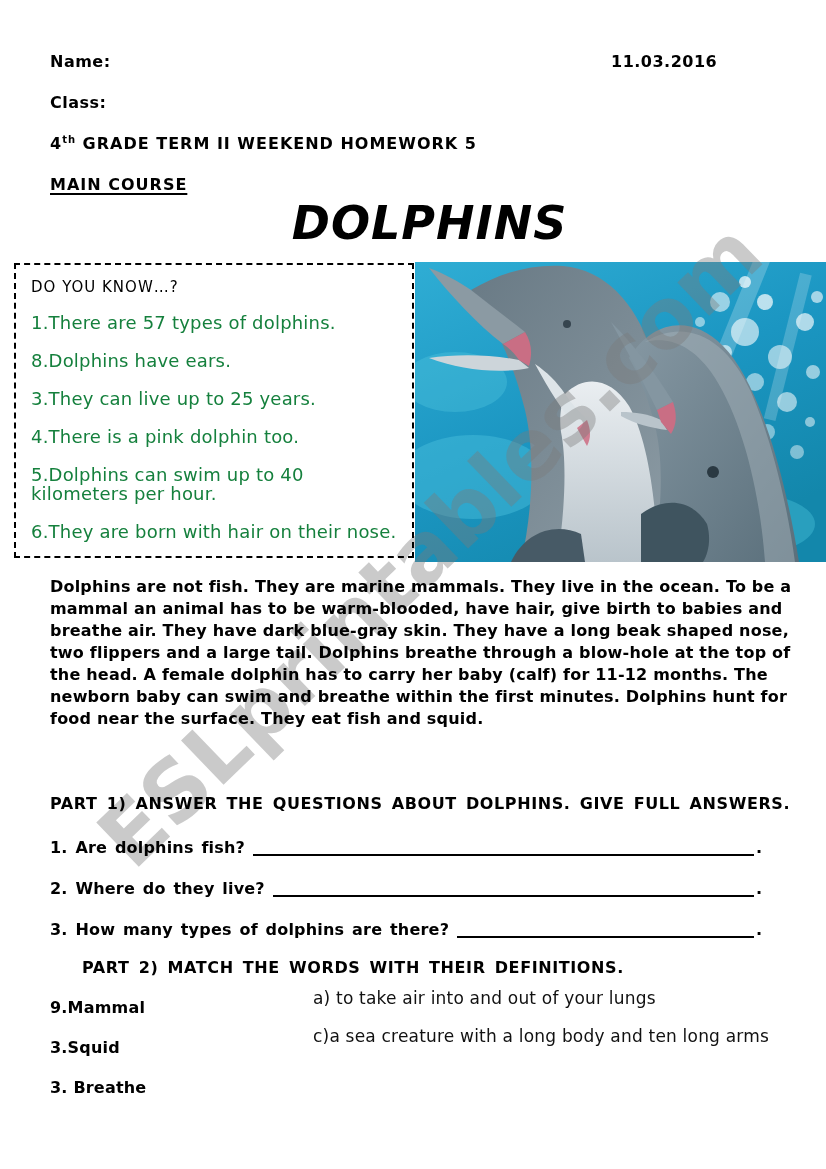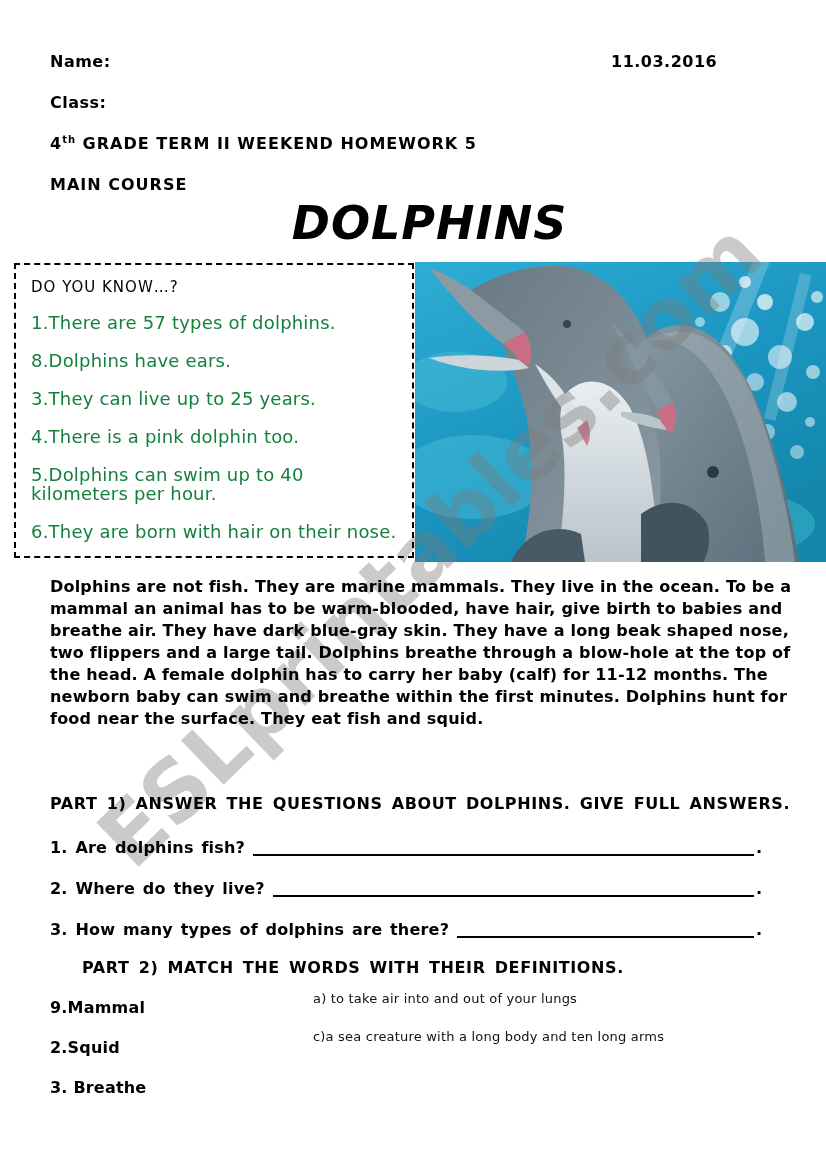--- a/index.html
+++ b/index.html
@@ -3,21 +3,21 @@
 <meta charset="utf-8">
 <style>
   html,body{margin:0;padding:0;background:#e9e9e9;}
   .page{
     position:relative;width:826px;height:1169px;margin:0 auto;background:#ffffff;
     font-family:"DejaVu Sans","Liberation Sans",sans-serif;color:#000;overflow:hidden;padding-left:33px;
   }
   .abs{position:absolute;z-index:3;}
   .hdr{font-weight:bold;font-size:16px;letter-spacing:0.5px;}
   .sup{vertical-align:super;font-size:10px;font-weight:bold;}
-  .underlined{text-decoration-thickness:2px;text-underline-offset:3px;}
+  .underlined{text-decoration:underline;text-decoration-thickness:2px;text-underline-offset:3px;}
   .doc-title{left:0;top:196px;width:100%;text-align:center;font-size:46px;font-weight:bold;font-style:italic;letter-spacing:1px;}
   
   .fact-box{left:14px;top:263px;width:400px;height:295px;border:2px dashed #000;box-sizing:border-box;padding:13px 10px 0 15px;background:transparent;}
   .fact-heading{font-weight:normal;font-size:15px;letter-spacing:1px;margin-bottom:17px;}
   .fact-item{font-size:18px;line-height:19px;margin-bottom:19px;letter-spacing:0.2px;color:#15803d;}
   
   .photo{left:415px;top:262px;width:411px;height:300px;z-index:1;}
   .photo svg{display:block;width:411px;height:300px;}
   
   .watermark{
@@ -32,21 +32,21 @@
   .part-heading{font-weight:bold;font-size:16px;letter-spacing:0.6px;word-spacing:3px;}
   .questions{left:50px;top:838px;width:712px;}
   .q-row{display:flex;align-items:flex-end;margin-bottom:22px;height:19px;}
   .q-text{font-weight:bold;font-size:16px;white-space:nowrap;letter-spacing:0.2px;word-spacing:2px;}
   .q-line{flex:1;border-bottom:2px solid #000;margin:0 2px 1px 8px;height:14px;}
   .q-dot{font-weight:bold;font-size:16px;}
   
   .words-col{left:50px;top:998px;}
   .word-item{font-weight:bold;font-size:16px;line-height:19px;margin-bottom:21px;letter-spacing:0.2px;}
   .defs-col{left:313px;top:989px;width:480px;}
-  .def-item{font-size:13px;line-height:19px;margin-bottom:19px;letter-spacing:0.2px;color:#111;}
+  .def-item{font-size:17px;line-height:19px;margin-bottom:19px;letter-spacing:0.2px;color:#111;}
 </style>
 </head>
 <body>
 
 <div class="page">
 
   <div class="abs hdr" style="left:50px;top:52px;">Name:</div>
   <div class="abs hdr" style="left:611px;top:52px;">11.03.2016</div>
   <div class="abs hdr" style="left:50px;top:93px;">Class:</div>
   <div class="abs hdr" style="left:50px;top:134px;letter-spacing:1px;">
@@ -153,21 +153,21 @@
     <div class="q-row">
       <span class="q-text">3. How many types of dolphins are there?</span>
       <span class="q-line"></span>
       <span class="q-dot">.</span>
     </div>
   </div>
 
   <div class="abs part-heading" style="left:50px;top:958px;margin-left:32px;">PART 2) MATCH THE WORDS WITH THEIR DEFINITIONS.</div>
   <div class="abs words-col">
     <div class="word-item">9.Mammal</div>
-    <div class="word-item">2.Squid</div>
+    <div class="word-item">3.Squid</div>
     <div class="word-item">3. Breathe</div>
   </div>
   <div class="abs defs-col">
     <div class="def-item">a) to take air into and out of your lungs</div>
     <div class="def-item">c)a sea creature with a long body and ten long arms</div>
   </div>
 
 </div>
 
 </body></html>

